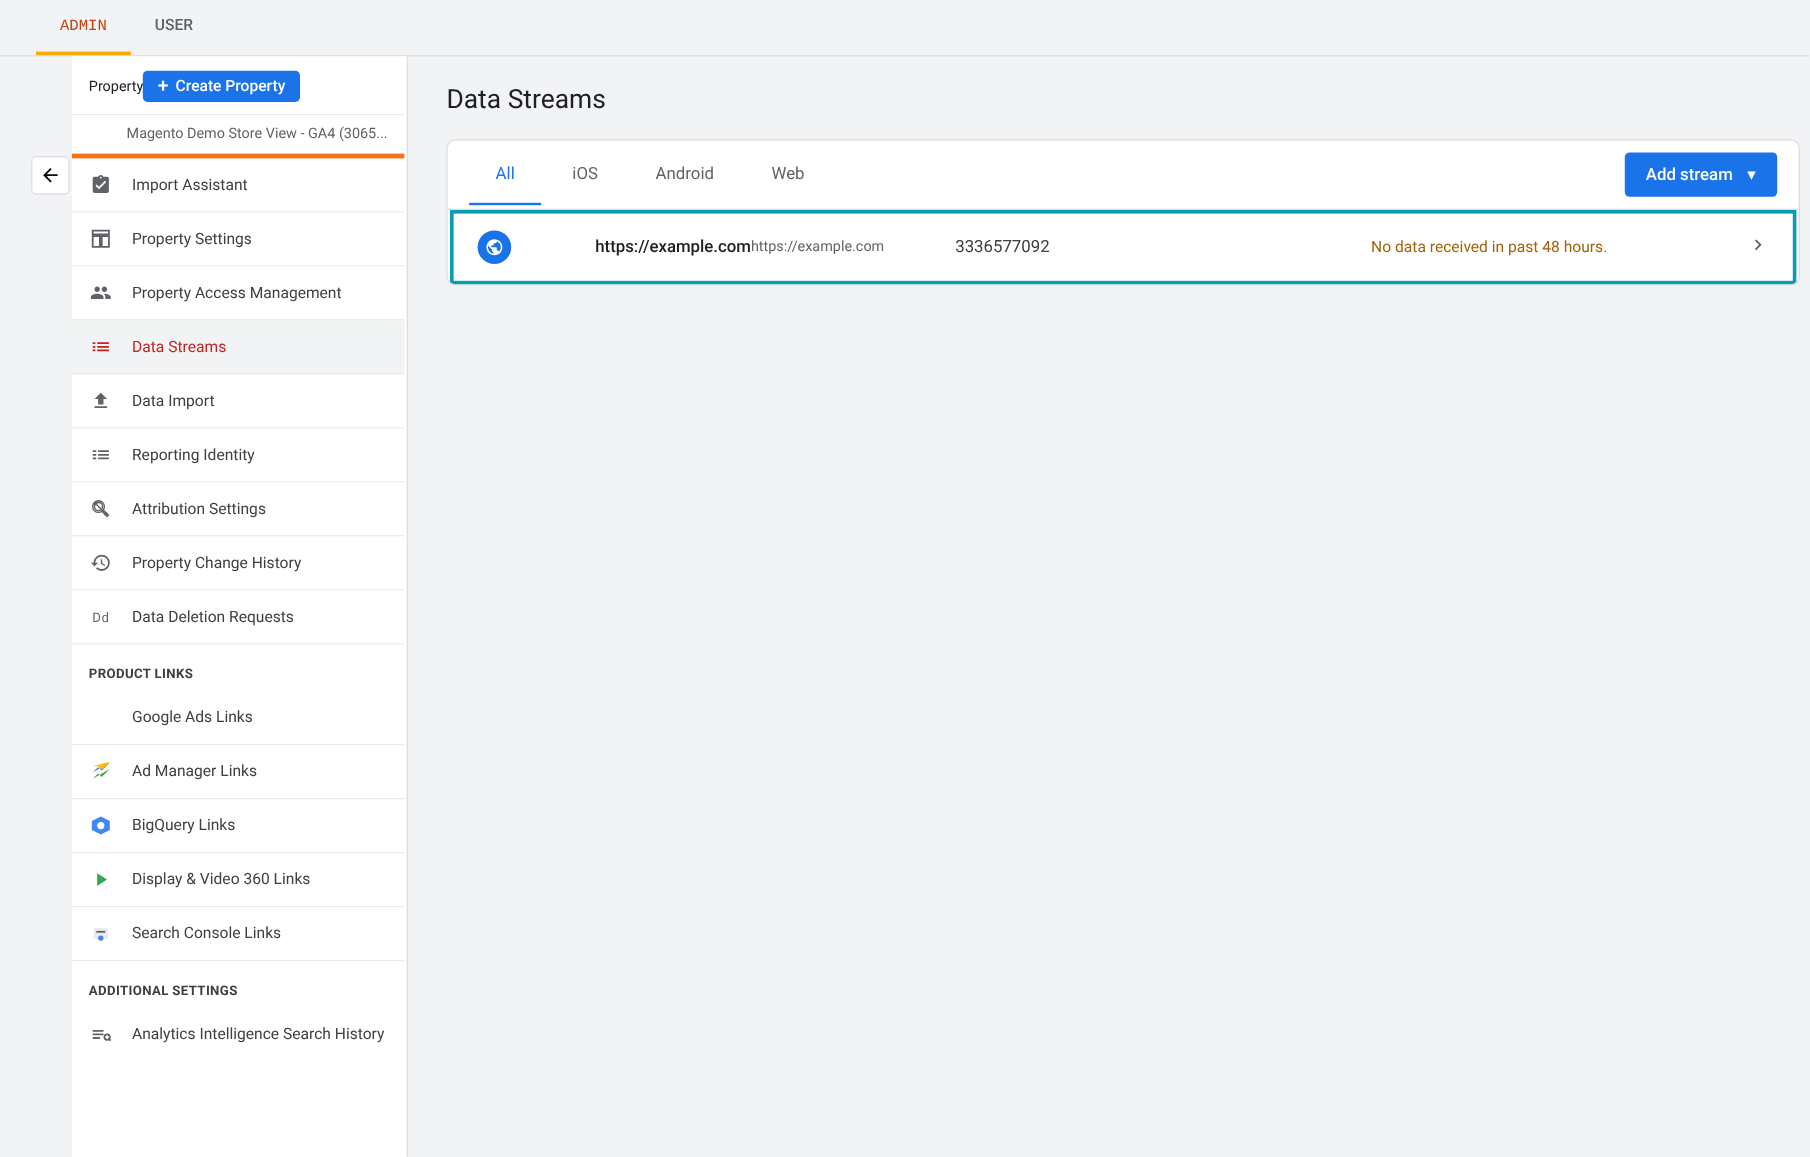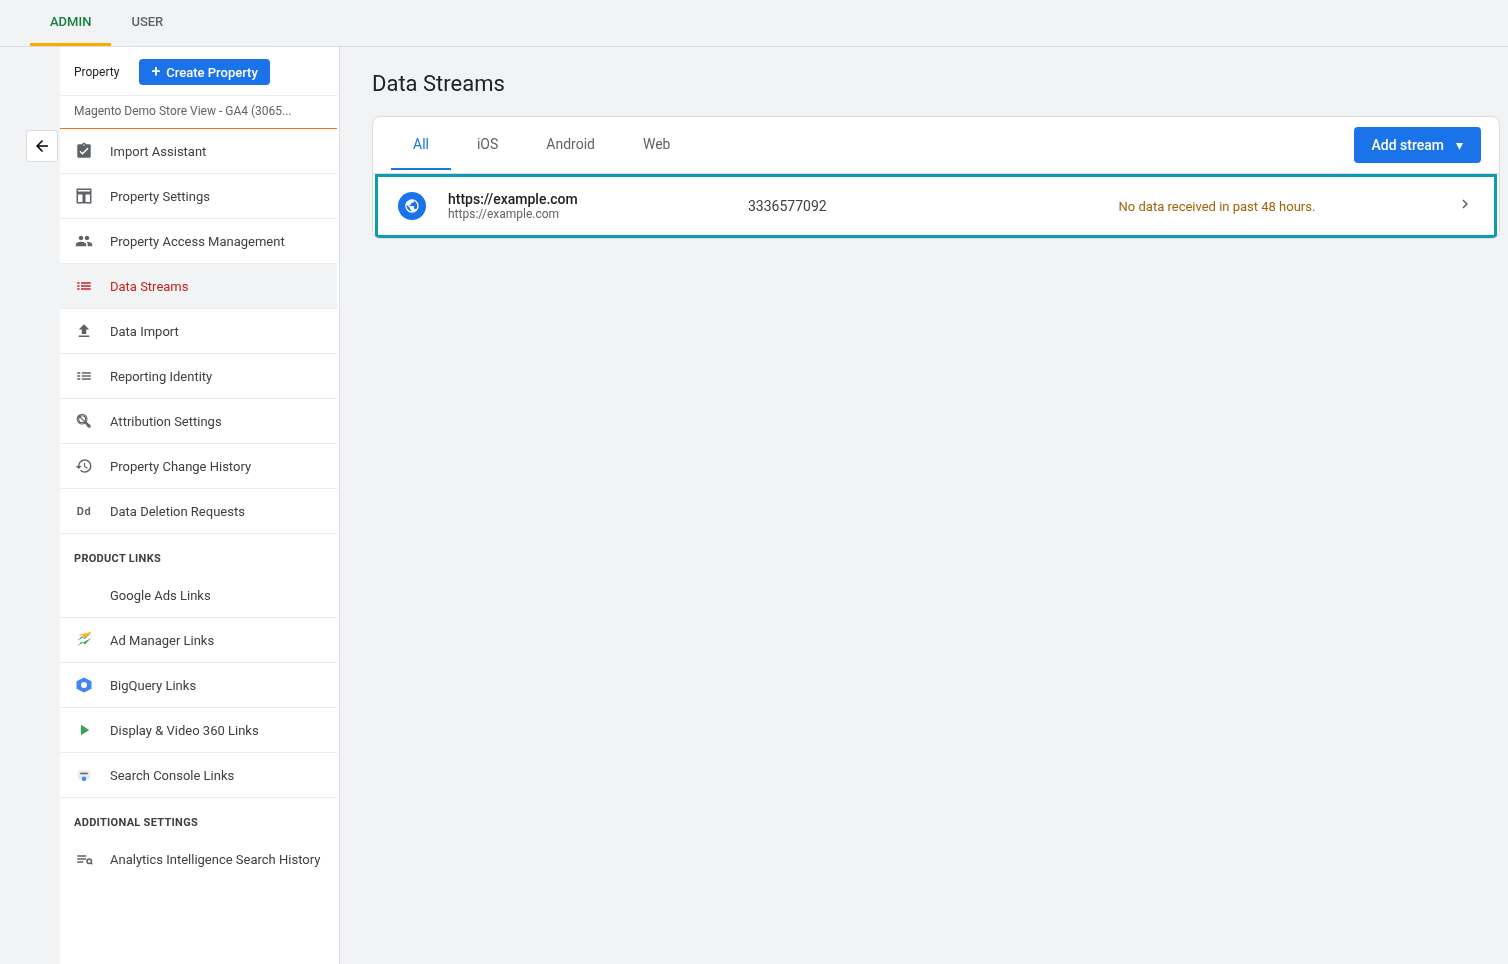--- a/index.html
+++ b/index.html
@@ -22,22 +22,23 @@
     }
     .top-tab {
       padding: 14px 20px;
       font-size: 13px;
       font-weight: 500;
       color: #5f6368;
       cursor: pointer;
       border-bottom: 3px solid transparent;
     }
     .top-tab.active {
-      color: #15803d;
+      color: #c2410c;
       border-bottom: 3px solid #f9ab00;
+      font-family: Liberation Mono, monospace;
     }
     .main-container {
       display: flex;
       height: calc(100% - 44px);
     }
     .back-button {
       width: 32px;
       height: 32px;
       border: 1px solid #dadce0;
       background: #fff;
@@ -67,21 +68,21 @@
       width: 8px;
     }
     .sidebar-scroll::-webkit-scrollbar-thumb {
       background: #bdc1c6;
       border-radius: 4px;
     }
     .property-header {
       padding: 12px 14px 10px 14px;
       display: flex;
       align-items: center;
-      gap: 20px;
+      gap: 0;
       border-bottom: 1px solid #e8eaed;
     }
     .property-label {
       font-size: 12px;
       color: #202124;
     }
     .create-property-btn {
       background: #1a73e8;
       color: #fff;
       border: none;
@@ -98,21 +99,22 @@
       font-size: 16px;
       line-height: 1;
     }
     .property-name {
       padding: 8px 14px 10px 14px;
       font-size: 12px;
       color: #5f6368;
       white-space: nowrap;
       overflow: hidden;
       text-overflow: ellipsis;
-      border-bottom: 1px solid #f97316;
+      border-bottom: 4px solid #f97316;
+      text-align: right;
     }
     .sidebar-item {
       display: flex;
       align-items: center;
       padding: 12px 14px;
       gap: 16px;
       border-bottom: 1px solid #e8eaed;
       cursor: pointer;
       font-size: 13px;
       color: #3c4043;
@@ -207,22 +209,23 @@
       background: #1a73e8;
       border-radius: 50%;
       display: flex;
       align-items: center;
       justify-content: center;
       color: #fff;
       margin-right: 22px;
     }
     .stream-info {
       display: flex;
-      flex-direction: column;
+      flex-direction: row;
       width: 300px;
+      margin-left: 48px;
     }
     .stream-name {
       font-size: 14px;
       color: #202124;
       font-weight: 500;
     }
     .stream-url {
       font-size: 12px;
       color: #5f6368;
     }
@@ -243,21 +246,21 @@
     .icon-svg {
       width: 18px;
       height: 18px;
       fill: currentColor;
     }
     .icon-svg-sm {
       width: 16px;
       height: 16px;
       fill: currentColor;
     }
-    .dd-text { font-size: 11px; font-weight: 700; color: #5f6368; letter-spacing: 0.5px;}
+    .dd-text { font-size: 11px; font-weight: 400; color: #5f6368; letter-spacing: 0.5px;}
   </style>
 </head>
 <body>
 
 <div class="top-tabs">
   <div class="top-tab active">ADMIN</div>
   <div class="top-tab">USER</div>
 </div>
 
 <div class="main-container">

